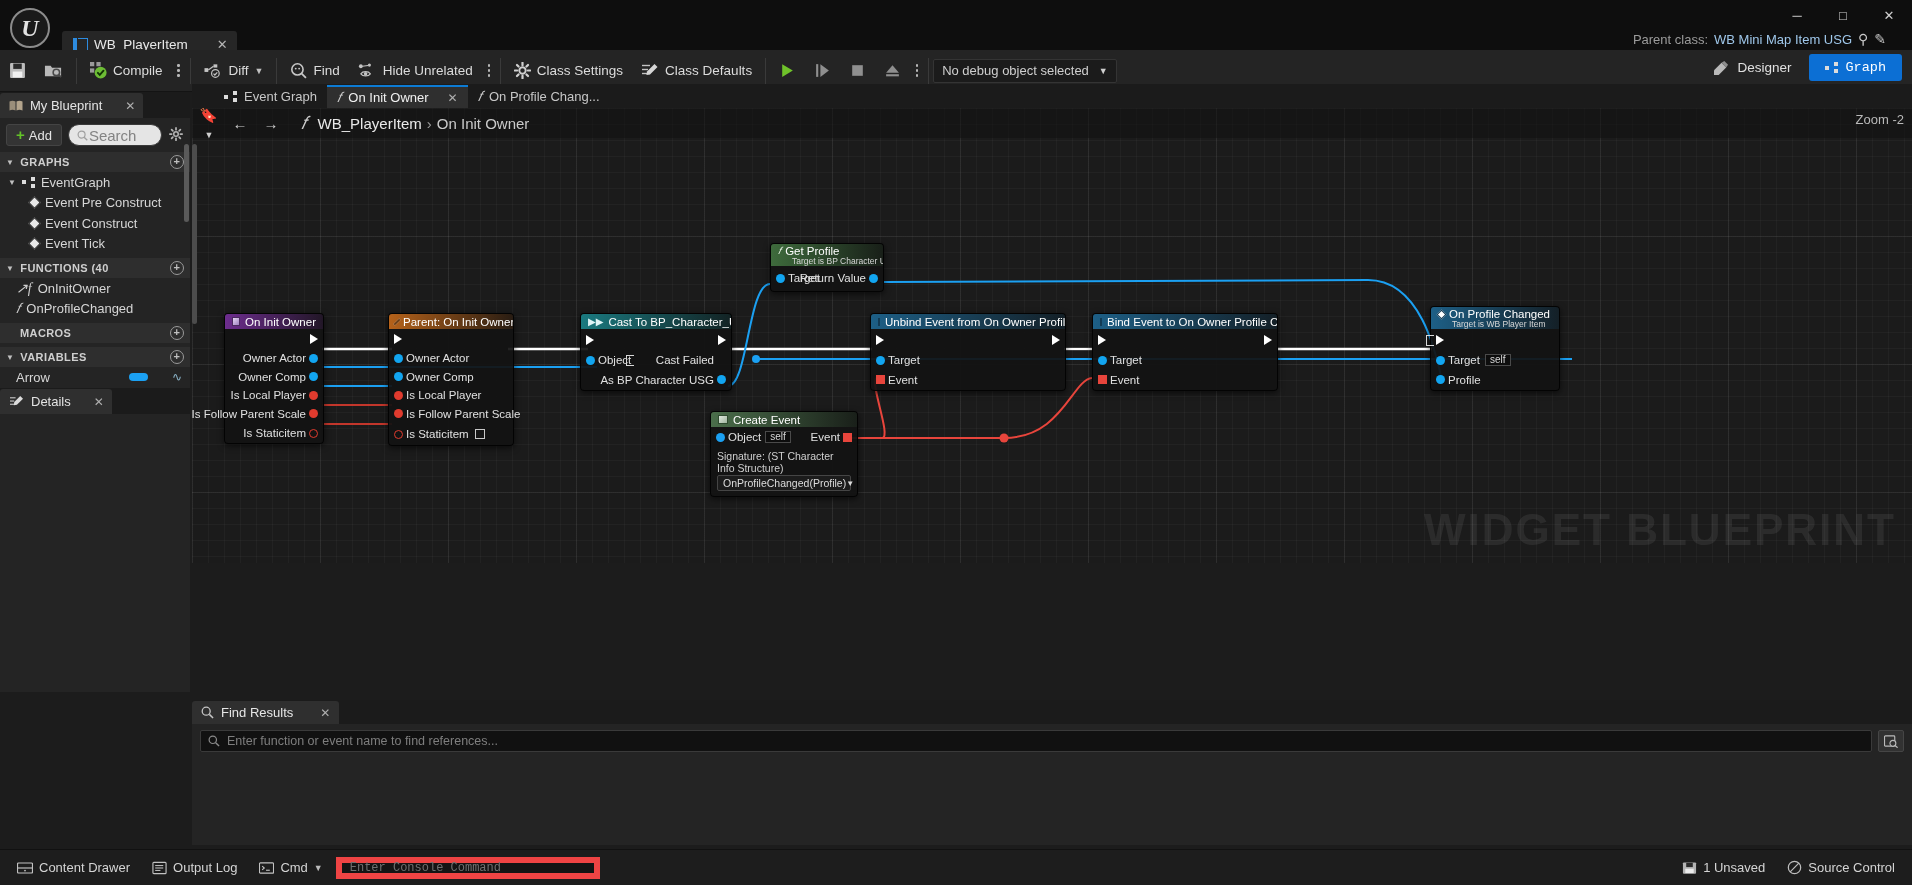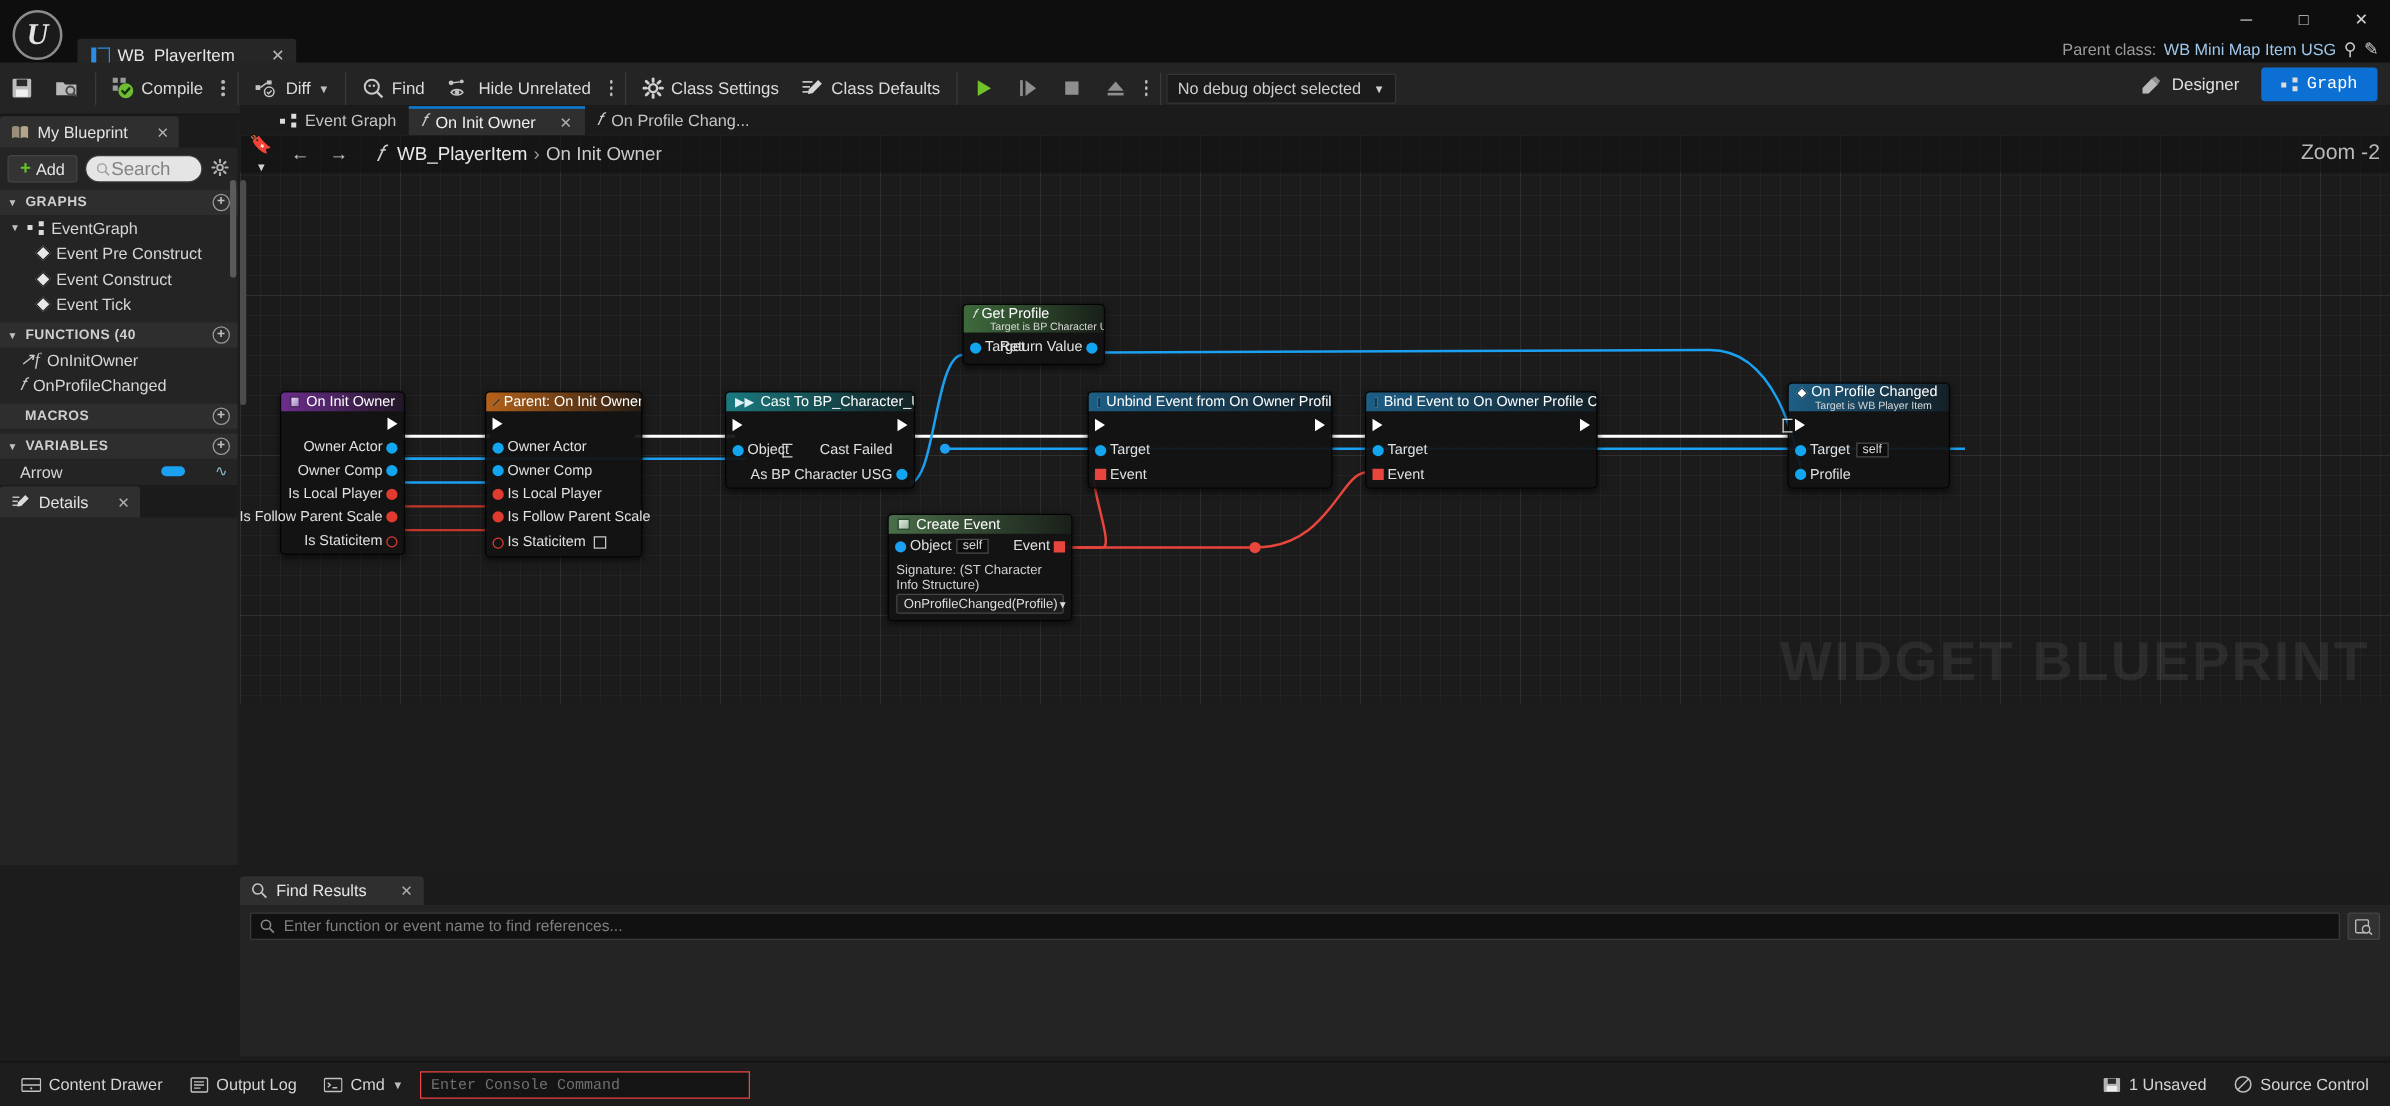--- a/index.html
+++ b/index.html
@@ -49,21 +49,21 @@
     border:1.5px solid #2d8ce0; border-left:none;
   }
 
   .winbtns { position: absolute; right: 0; top: 0; height: 30px; display: flex; }
   .winbtns div {
     width: 46px; height: 30px; display: flex; align-items: center; justify-content: center;
     font-size: 13px; color: #d0d0d0;
   }
 
   .parentclass {
-    position: absolute; right: 9px; top: 31px; display: flex; align-items: center; gap: 6px;
+    position: absolute; right: 26px; top: 31px; display: flex; align-items: center; gap: 6px;
     font-size: 13px; color: #9b9b9b;
   }
   .parentclass .pcval { color: #9fc7ea; }
   .parentclass .pcicon { color: #c9c9c9; font-size: 14px; }
 
   
   .toolbar {
     position: absolute; left: 0; top: 50px; width: 1912px; height: 42px;
     background: #242424; border-bottom: 1px solid #141414;
     display: flex; align-items: center;
@@ -186,21 +186,21 @@
   .breadcrumb {
     position: absolute; left: 0; top: 0; width: 100%; height: 30px;
     display: flex; align-items: center; gap: 5px; padding-left: 4px;
     background: rgba(17,17,17,.55); font-size: 15px; color: #d8d8d8;
   }
   .bc-btn { width: 26px; text-align: center; color: #d0d0d0; font-size: 15px; }
   .bc-name { color: #e9e9e9; }
   .bc-sep { color: #9a9a9a; font-size: 15px; }
   .bc-leaf { color: #cacaca; }
   .zoomlabel {
-    position: absolute; right: 8px; top: 4px; font-size: 17px; color: #b9b9b9; margin-left: 39px;
+    position: absolute; right: 8px; top: 4px; font-size: 13px; color: #b9b9b9; margin-left: 39px;
   }
   .watermark {
     position: absolute; right: 16px; bottom: 8px;
     font-size: 44px; font-weight: bold; letter-spacing: 2px;
     color: rgba(255,255,255,.075);
   }
   .vscroll-graph {
     position: absolute; left: 0px; top: 36px; width: 5px; height: 180px;
     background: #4c4c4c; border-radius: 3px;
   }
@@ -291,21 +291,21 @@
   .statusbar {
     position: absolute; left: 0; bottom: 0; width: 1912px; height: 36px;
     background: #1d1d1d; border-top: 1px solid #111;
     display: flex; align-items: center; gap: 4px; padding: 0 8px;
   }
   .sb-item {
     display: flex; align-items: center; gap: 6px; height: 26px; padding: 0 9px;
     font-size: 13px; color: #d4d4d4;
   }
   .cmd-input {
-    width: 264px; height: 22px; background: #141414; border: 1px solid #ef4444;
+    width: 264px; height: 22px; background: #141414; border: 6px solid #ef4444;
     display: flex; align-items: center; padding: 0 8px;
     font-family: "Liberation Mono", monospace; font-size: 12px; color: #707070;
   }
   .sb-right { position: absolute; right: 8px; display: flex; align-items: center; gap: 4px; }
 
   svg.wires { position: absolute; left: 0; top: 0; width: 1720px; height: 455px; pointer-events: none; }
 </style>
 </head>
 <body>
 

